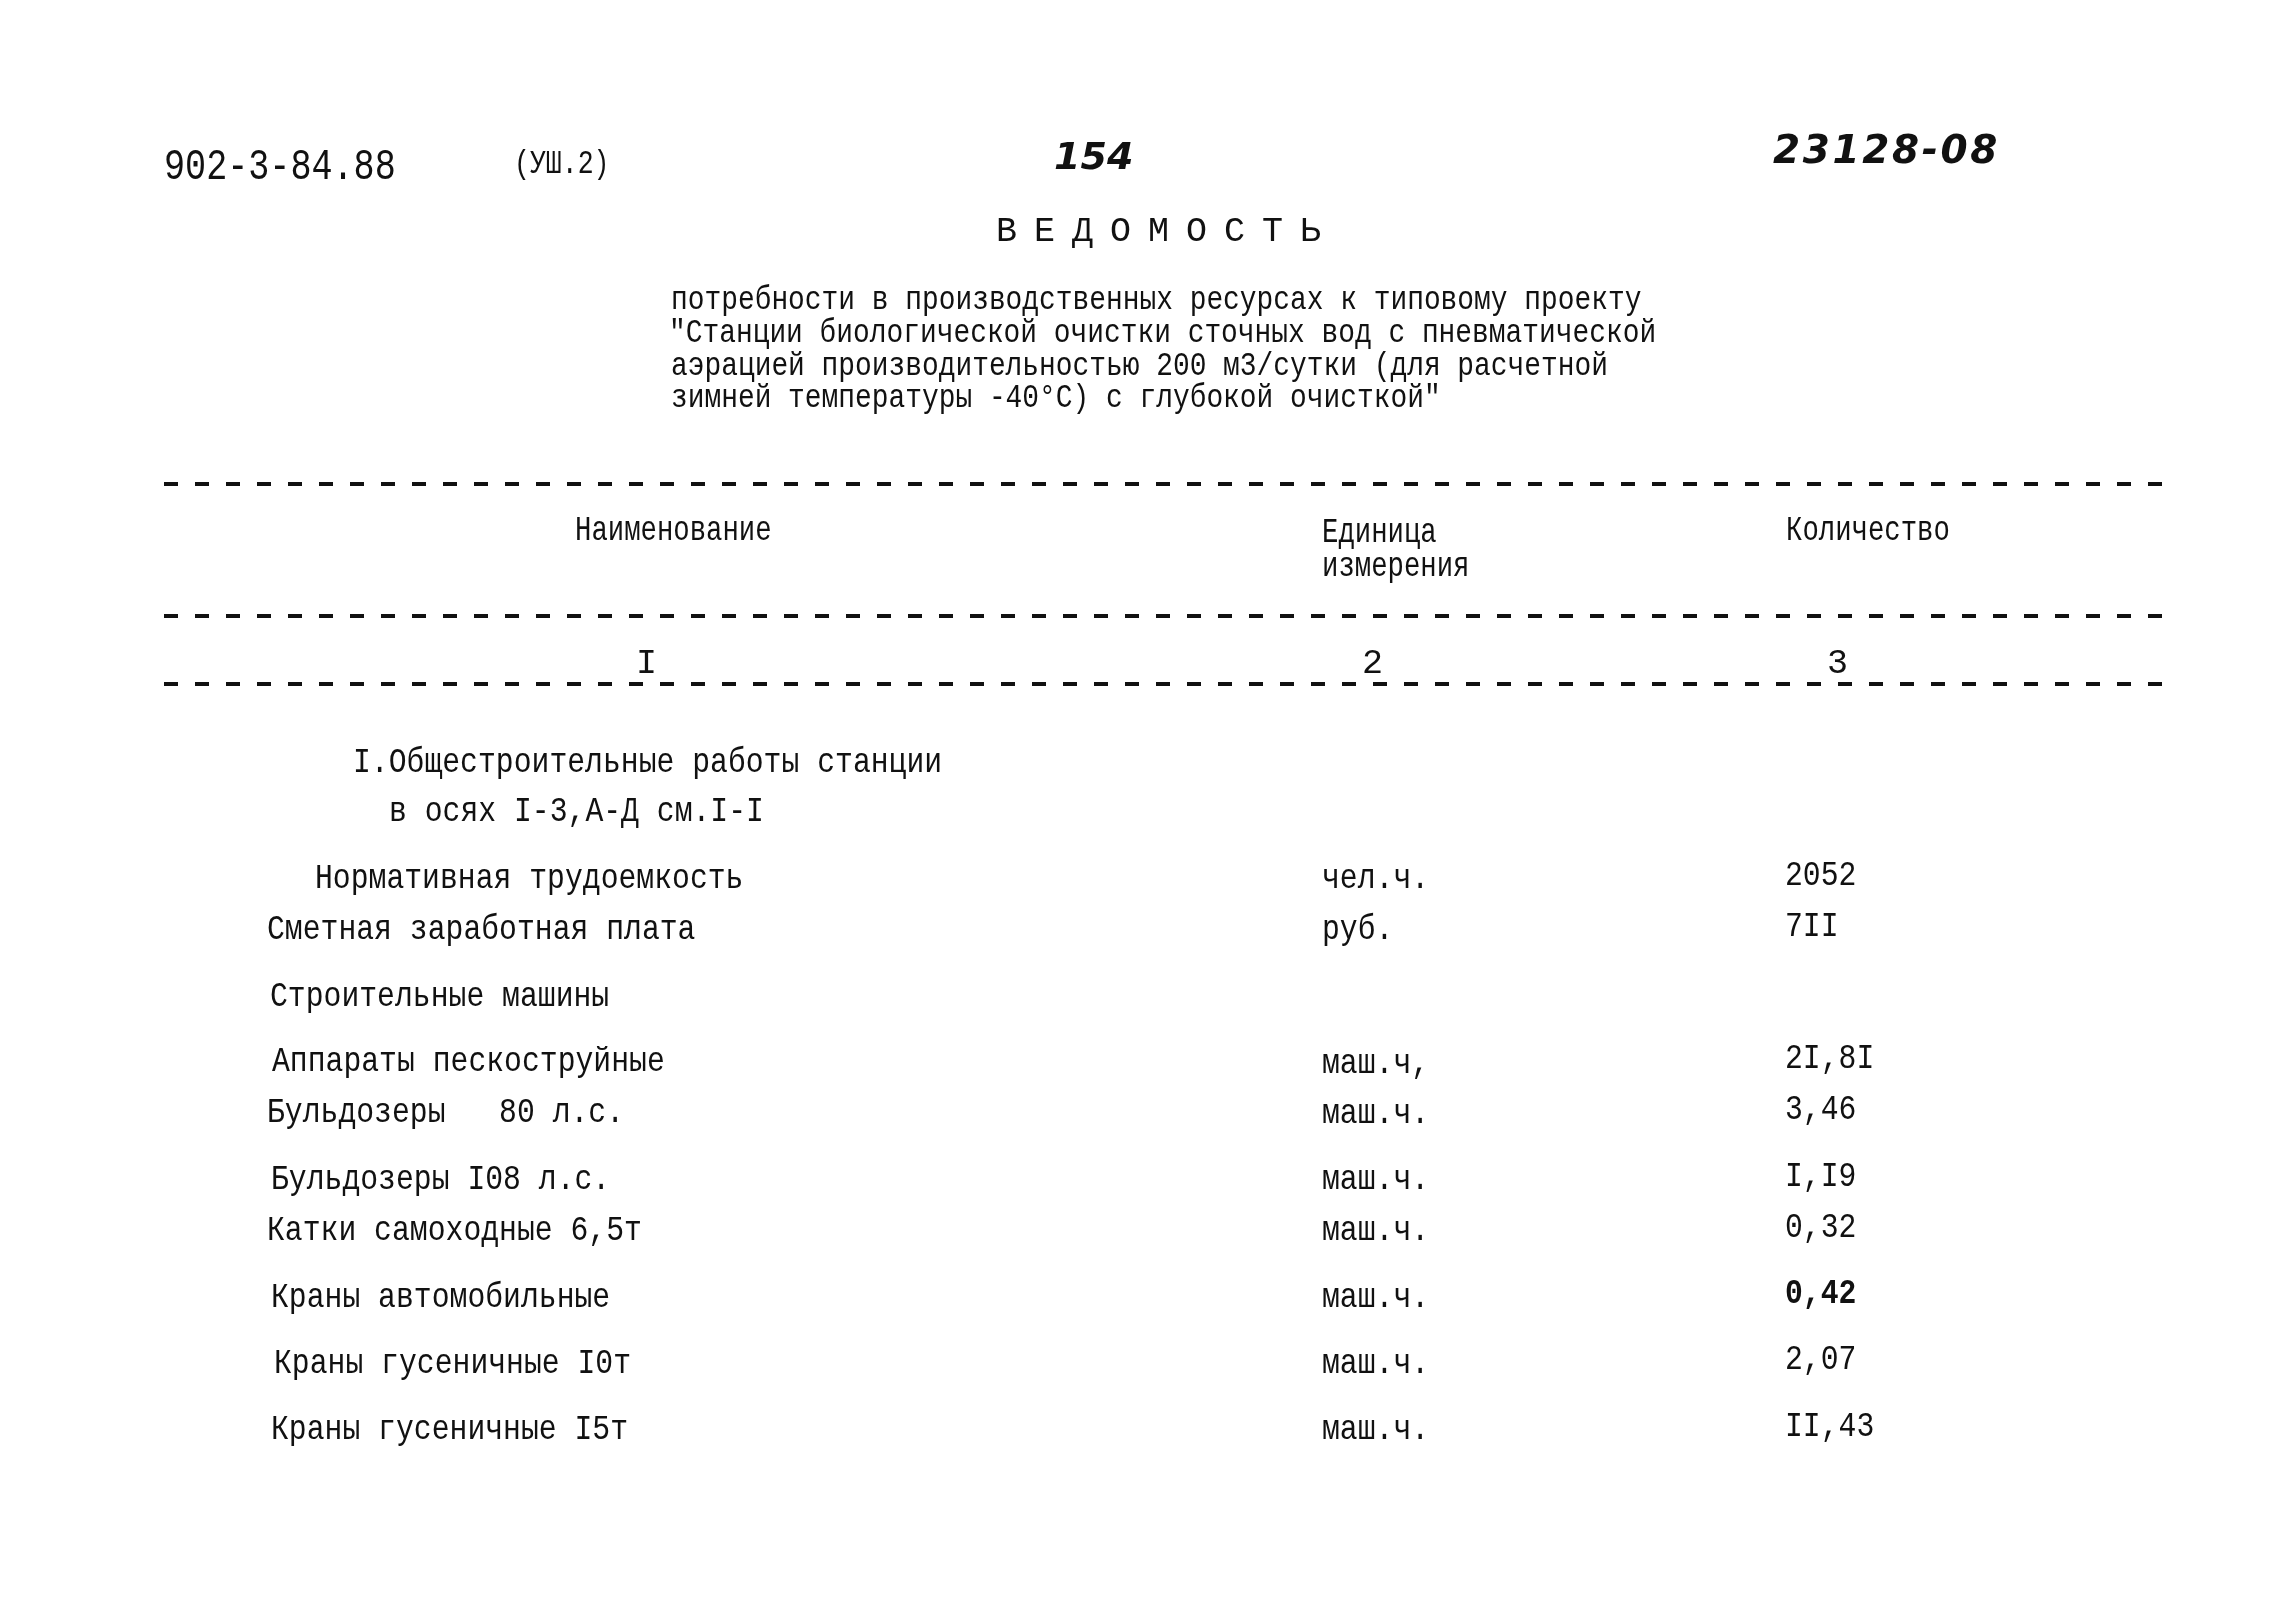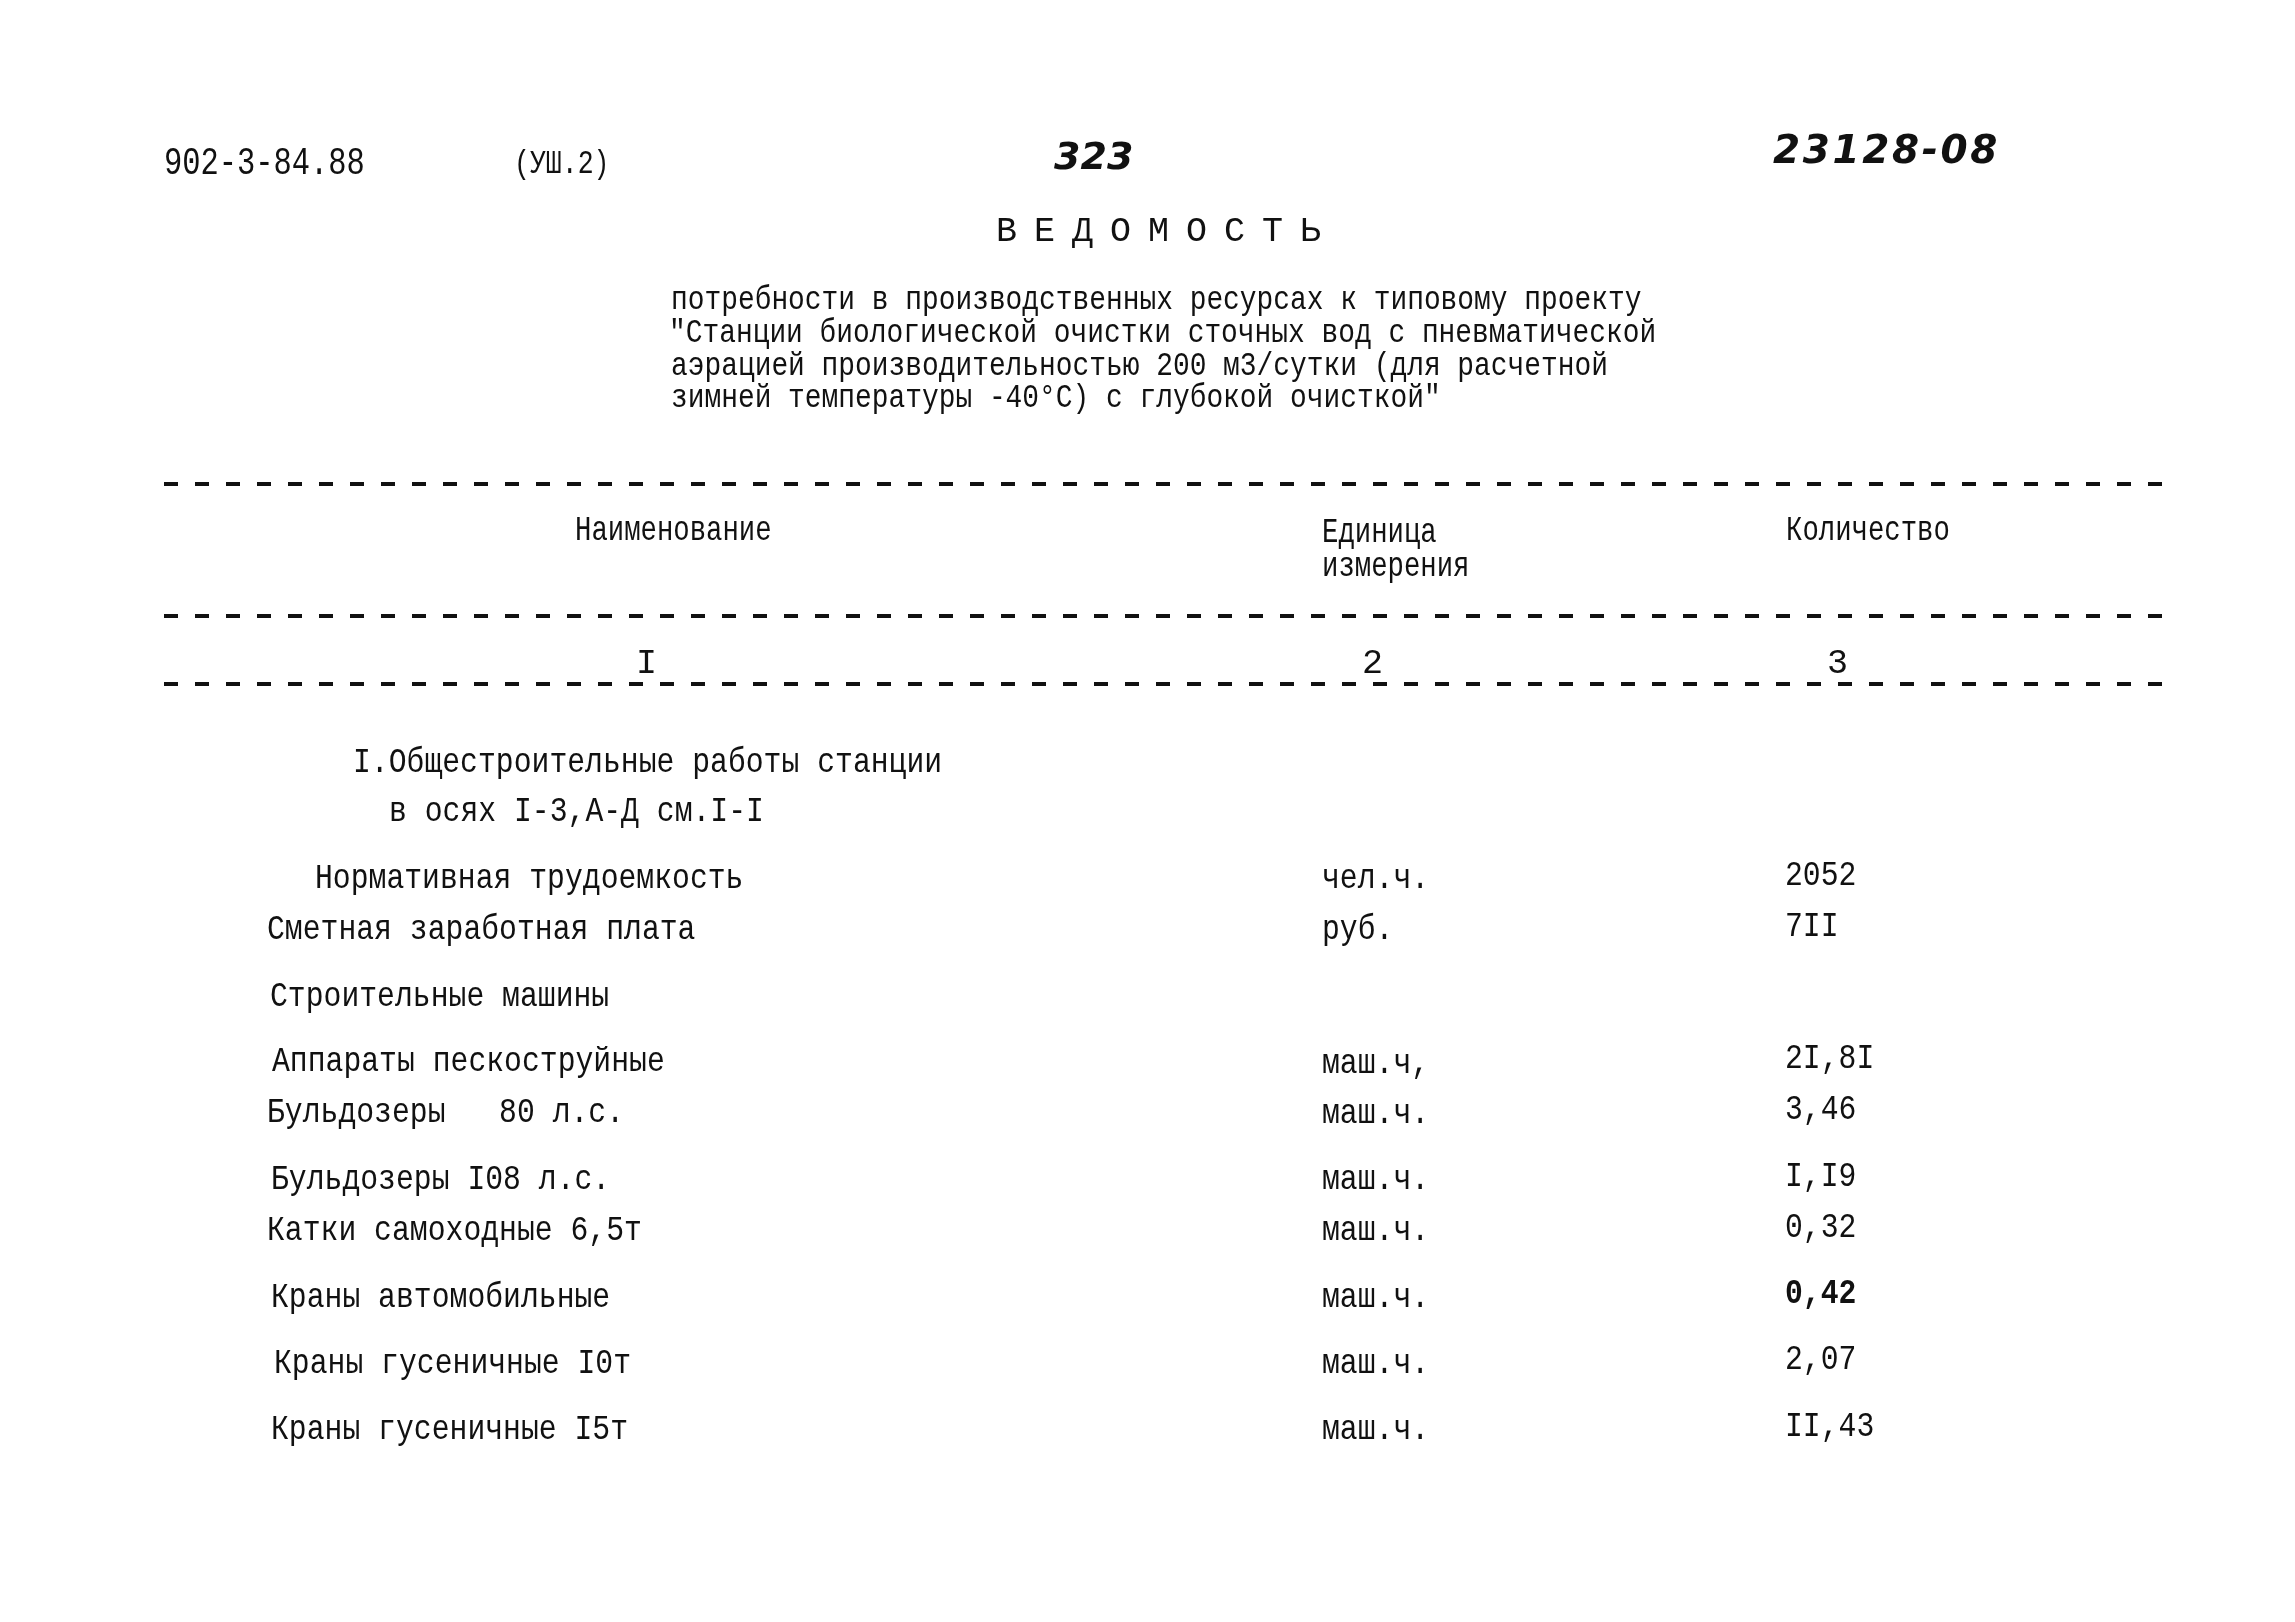--- a/index.html
+++ b/index.html
@@ -10,23 +10,23 @@
   .cond { display:inline-block; transform:scaleX(0.78); transform-origin:left top; }
   .hand { font-family:"DejaVu Sans", sans-serif; font-style:italic; font-weight:bold; }
   .dash { position:absolute; left:164px; width:2009px; height:3.9px;
           background-image: repeating-linear-gradient(to right, #111 0 14.4px, transparent 14.4px 31px); }
   .txt { font-size:35px; }
   .sub { font-size:34px; letter-spacing:0px; }
 </style>
 </head>
 <body>
 
-<div class="abs mono" style="left:164px; top:145px; font-size:39px;"><span class="cond">902-3-84.88</span></div>
+<div class="abs mono" style="left:164px; top:145px; font-size:45px;"><span class="cond">902-3-84.88</span></div>
 <div class="abs mono" style="left:514px; top:147px; font-size:34px;text-decoration:underline;"><span class="cond">(УШ.2)</span></div>
-<div class="abs hand" style="left:1054px; top:137px; font-size:38px;">323</div>
+<div class="abs hand" style="left:1054px; top:137px; font-size:38px;">154</div>
 <div class="abs hand" style="left:1773px; top:130px; font-size:39px; letter-spacing:2.6px;font-style:italic;">23128-08</div>
 
 <div class="abs mono" style="left:996px; top:215px; font-size:35px; letter-spacing:17px;">ВЕДОМОСТЬ</div>
 
 <div class="abs mono sub" style="left:671px; top:283px;"><span class="cond" style="transform:scaleX(0.82)">потребности в производственных ресурсах к типовому проекту</span></div>
 <div class="abs mono sub" style="left:669px; top:316px;"><span class="cond" style="transform:scaleX(0.82)">"Станции биологической очистки сточных вод с пневматической</span></div>
 <div class="abs mono sub" style="left:671px; top:349px;"><span class="cond" style="transform:scaleX(0.82)">аэрацией производительностью 200 м3/сутки (для расчетной</span></div>
 <div class="abs mono sub" style="left:671px; top:381px;"><span class="cond" style="transform:scaleX(0.82)">зимней температуры -40°С) с глубокой очисткой"</span></div>
 
 <div class="dash" style="top:482px;"></div>

